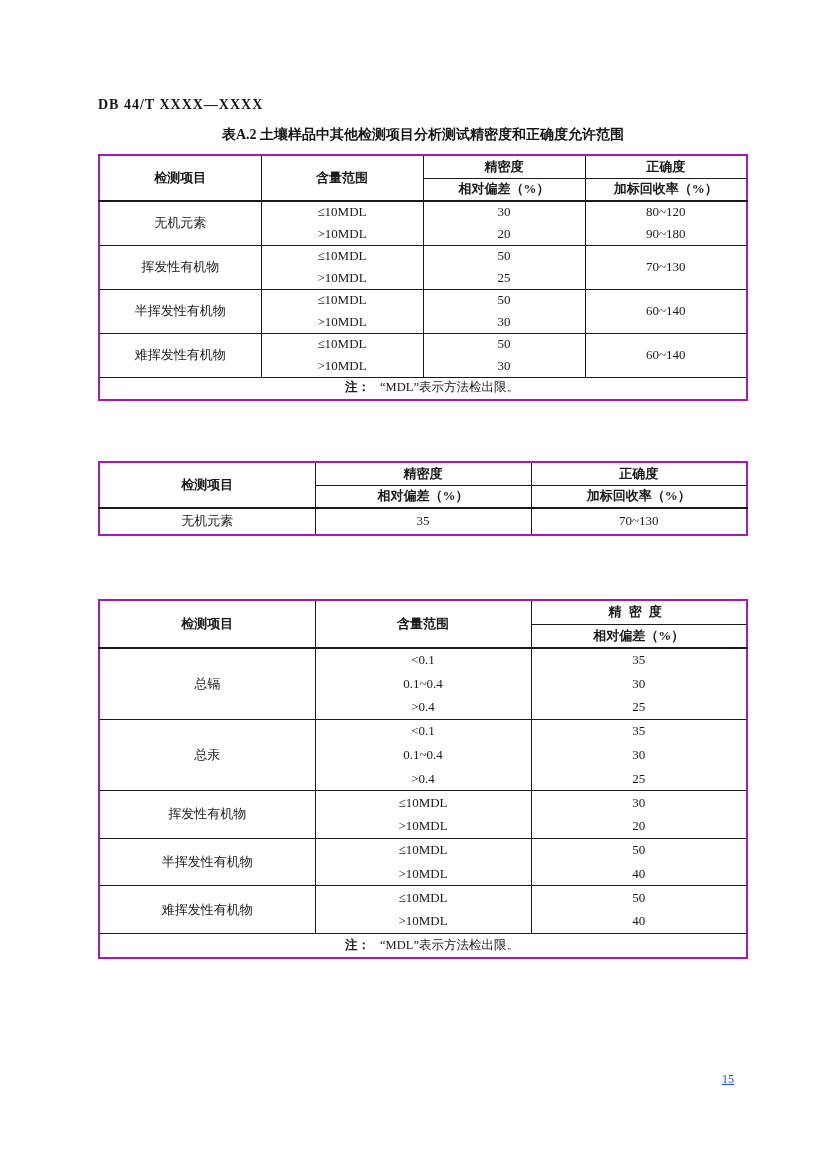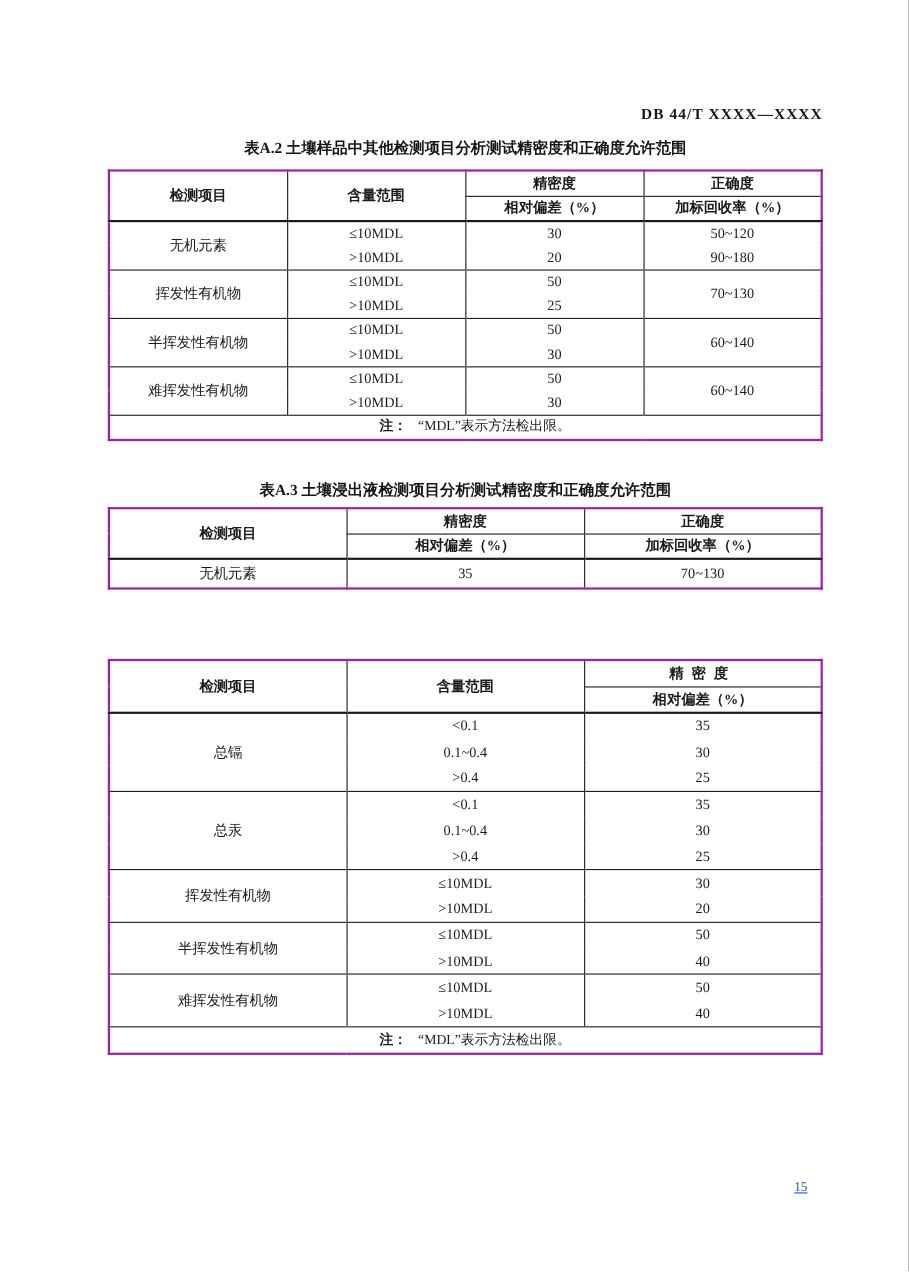--- a/index.html
+++ b/index.html
@@ -8,21 +8,21 @@
     position:relative;
     width:826px; height:1169px;
     margin:0 auto;
     background:#ffffff;
     font-family:"Liberation Serif","DejaVu Serif",serif;
     color:#1a1a1a;
     overflow:hidden;
   }
   .doc-header {
     position:absolute; top:97px; left:98px; width:650px;
-    text-align:right; font-size:14px; font-weight:600;
+    font-size:14px; font-weight:600;
     letter-spacing:1px; color:#161616;
   }
   .tbl-title {
     position:absolute; left:98px; width:650px;
     text-align:center; font-size:14px; font-weight:bold; color:#161616;
   }
   .title-a2 { top:126px; }
   .title-a3 { top:437px; }
   .title-a4 { top:572px; }
 
@@ -95,21 +95,21 @@
       <tr>
         <th class="sub">相对偏差（%）</th>
         <th class="sub">加标回收率（%）</th>
       </tr>
     </thead>
     <tbody>
       <tr class="gs hdr-end">
         <td rowspan="2">无机元素</td>
         <td>≤10MDL</td>
         <td>30</td>
-        <td>50~120</td>
+        <td>80~120</td>
       </tr>
       <tr>
         <td>&gt;10MDL</td>
         <td>20</td>
         <td>90~180</td>
       </tr>
 
       <tr class="gs">
         <td rowspan="2">挥发性有机物</td>
         <td>≤10MDL</td>
@@ -144,21 +144,20 @@
       </tr>
 
       <tr class="gs note-row">
         <td colspan="4" class="note">
           <span class="note-label">注：</span><span>“MDL”表示方法检出限。</span>
         </td>
       </tr>
     </tbody>
   </table>
 
-  <div class="tbl-title title-a3">表A.3 土壤浸出液检测项目分析测试精密度和正确度允许范围</div>
 
   <table class="tbl t-a3 tbl-a3">
     <colgroup>
       <col style="width:33.34%">
         <col style="width:33.33%">
         <col style="width:33.33%">
     </colgroup>
     <thead>
       <tr>
         <th rowspan="2">检测项目</th>

